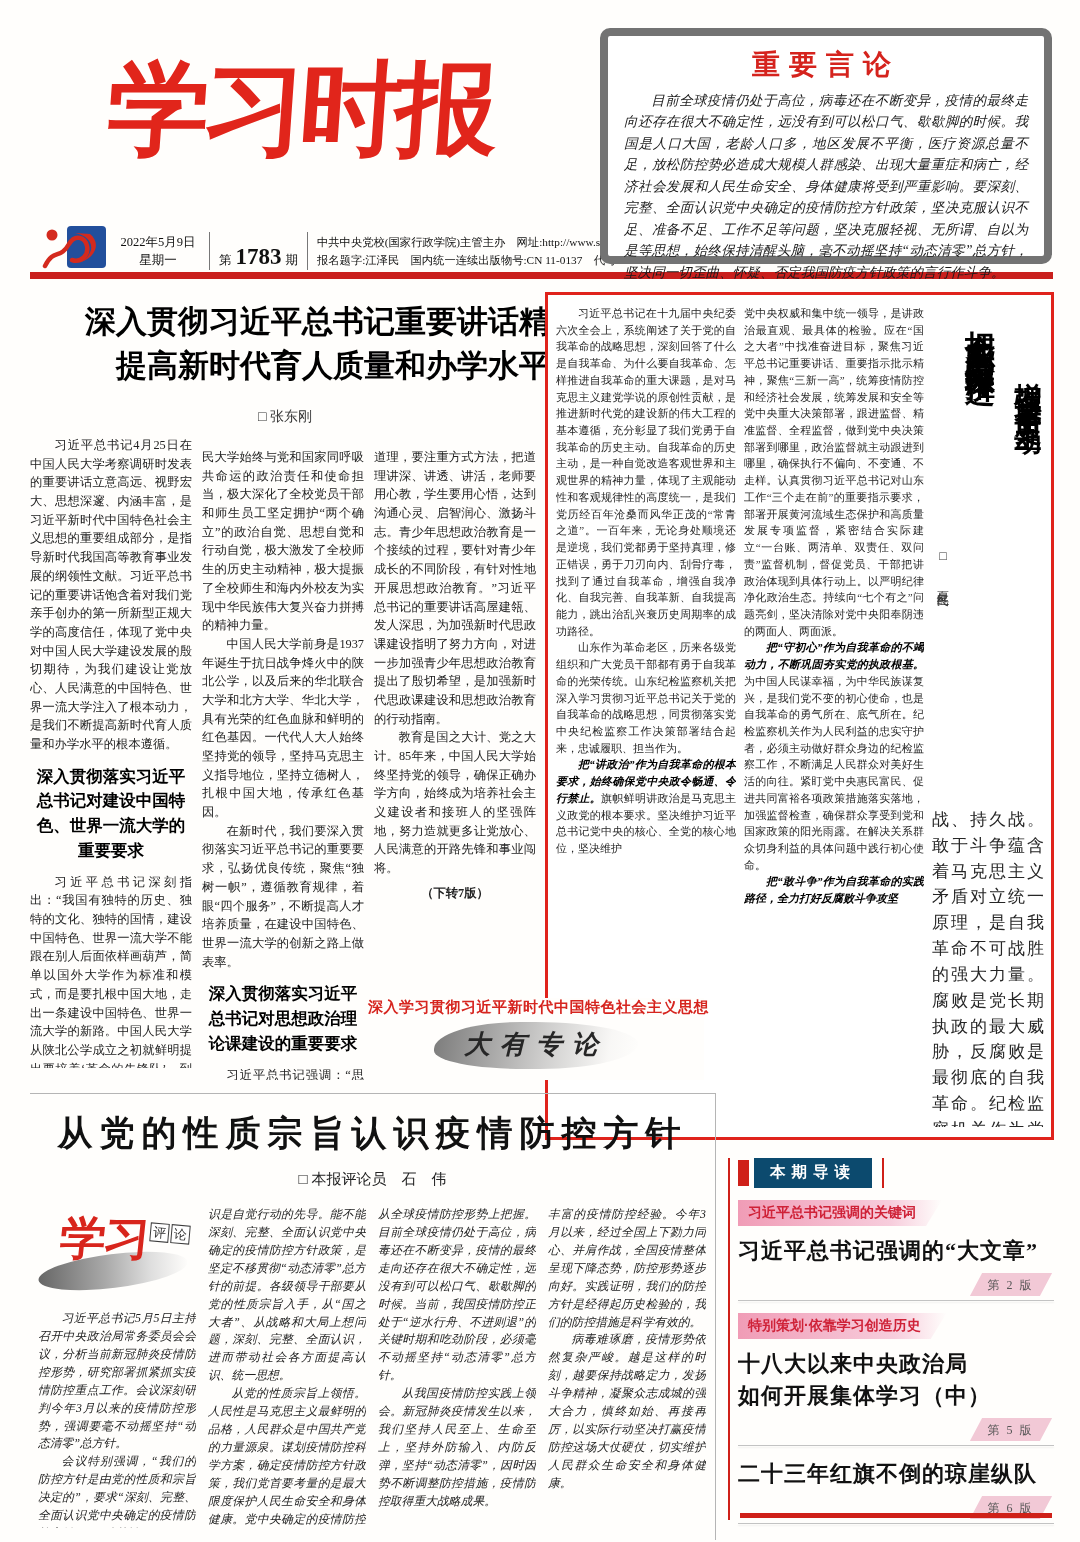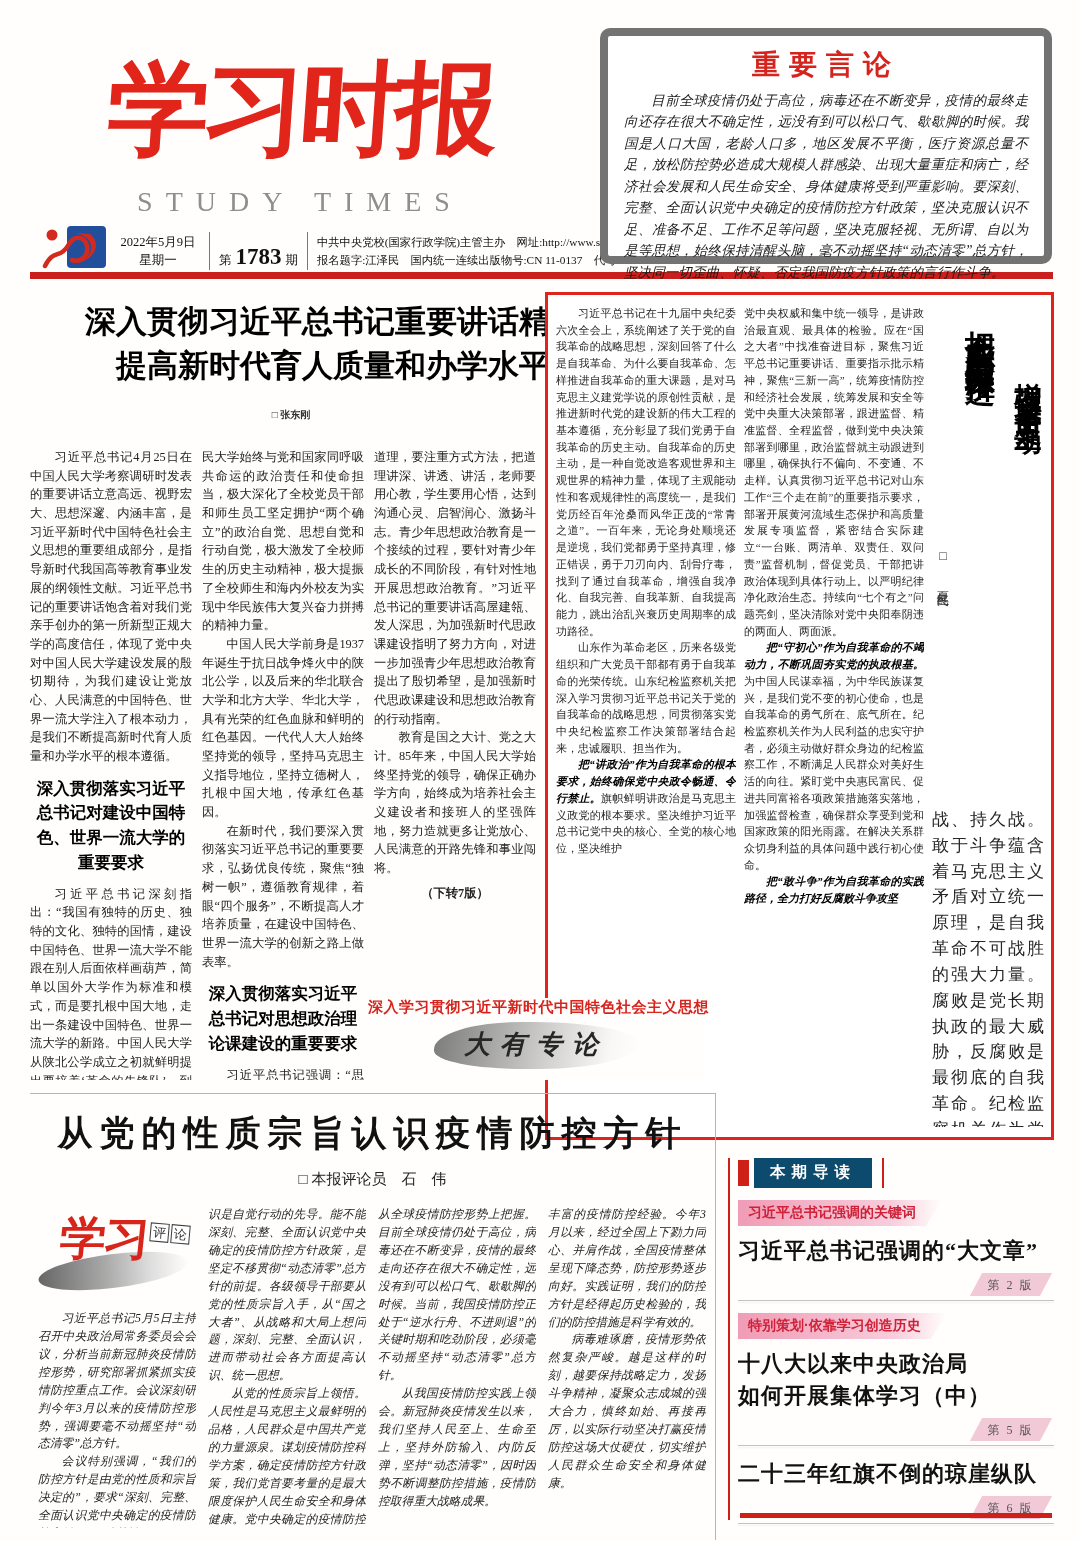--- a/index.html
+++ b/index.html
@@ -24,28 +24,28 @@
   .quote-box{position:absolute;left:600px;top:28px;width:452px;height:236px;border:8px solid #737373;
              border-radius:10px;padding:8px 16px;box-sizing:border-box;background:#fff;}
   .quote-title{text-align:center;color:#d5231d;font-weight:bold;font-size:28px;letter-spacing:9px;
                font-family:"Liberation Sans",sans-serif;margin:2px 0 6px;}
   .quote-body{font-size:13.6px;line-height:1.58;text-align:justify;text-indent:2em;
               font-style:italic;color:#1a1a1a;}
   
   .lead-headline{position:absolute;left:30px;top:300px;width:510px;text-align:center;
                  font-family:"Liberation Sans",sans-serif;font-weight:bold;font-size:31px;
                  line-height:1.42;color:#000;margin-left:48px;}
-  .lead-byline{position:absolute;left:36px;top:408px;width:510px;text-align:center;font-size:10px;color:#333;font-weight:bold;}
+  .lead-byline{position:absolute;left:30px;top:408px;width:510px;text-align:center;font-size:14px;color:#333;}
   .ncol{position:absolute;overflow:hidden;font-size:12.3px;line-height:1.52;text-align:justify;color:#222;}
   .ncol p{margin:0;text-indent:2em;}
   .ncol p.noindent{text-indent:0;}
   .subhead{font-family:"Liberation Sans",sans-serif;font-weight:bold;font-size:16.5px;
            text-align:center;text-indent:0!important;line-height:1.5;margin:10px 0!important;color:#000;}
   .turnline{text-indent:0!important;text-align:center;font-weight:bold;margin-top:6px!important;}
-  #lead-col1{left:30px;top:448px;width:162px;height:632px;}
+  #lead-col1{left:30px;top:436px;width:162px;height:632px;}
   #lead-col2{left:202px;top:448px;width:162px;height:632px;}
   #lead-col3{left:374px;top:448px;width:162px;height:552px;}
   
   .redbox{position:absolute;left:545px;top:292px;width:509px;height:848px;border:3px solid #e0231c;
           background:#fff;box-sizing:border-box;}
   .redbox .ncol{font-size:11px;color:#262626;}
   #rb-colA{left:8px;top:10px;width:180px;height:818px;}
   #rb-colB{left:196px;top:10px;width:180px;height:818px;}
   #rb-colC{left:384px;top:512px;width:112px;height:320px;font-size:17px;}
   .klead{font-weight:bold;font-style:italic;color:#000;}
@@ -107,21 +107,20 @@
                 letter-spacing:2px;}
   .guide-div{border-bottom:1px solid #c3c3c3;box-shadow:0 2px 2px rgba(0,0,0,.07);margin-top:4px;}
   .guide-redbar{position:absolute;left:10px;bottom:2px;width:312px;height:5px;background:#cf2018;}
 </style>
 </head>
 <body>
 
 <div class="page">
 
   <div class="masthead">学习时报</div>
-  <div class="masthead-en">STUDY TIMES</div>
 
   <div class="infobar">
     <svg class="paper-logo" viewBox="0 0 66 46">
       <rect x="25" y="2" width="39" height="42" rx="4" fill="#224f9c"></rect>
       <path d="M33 9 C53 13 54 29 39 38 C54 33 59 19 48 10 Z" fill="#d42a1e"></path>
       <circle cx="10" cy="11" r="5.5" fill="#d42a1e"></circle>
       <path d="M3 42 C12 24 18 36 27 20 C33 10 43 13 45 22 C47 31 39 39 30 36" stroke="#d42a1e" stroke-width="4.5" fill="none" stroke-linecap="round"></path>
     </svg>
     <div class="ib-date">
       <div>2022年5月9日</div>

